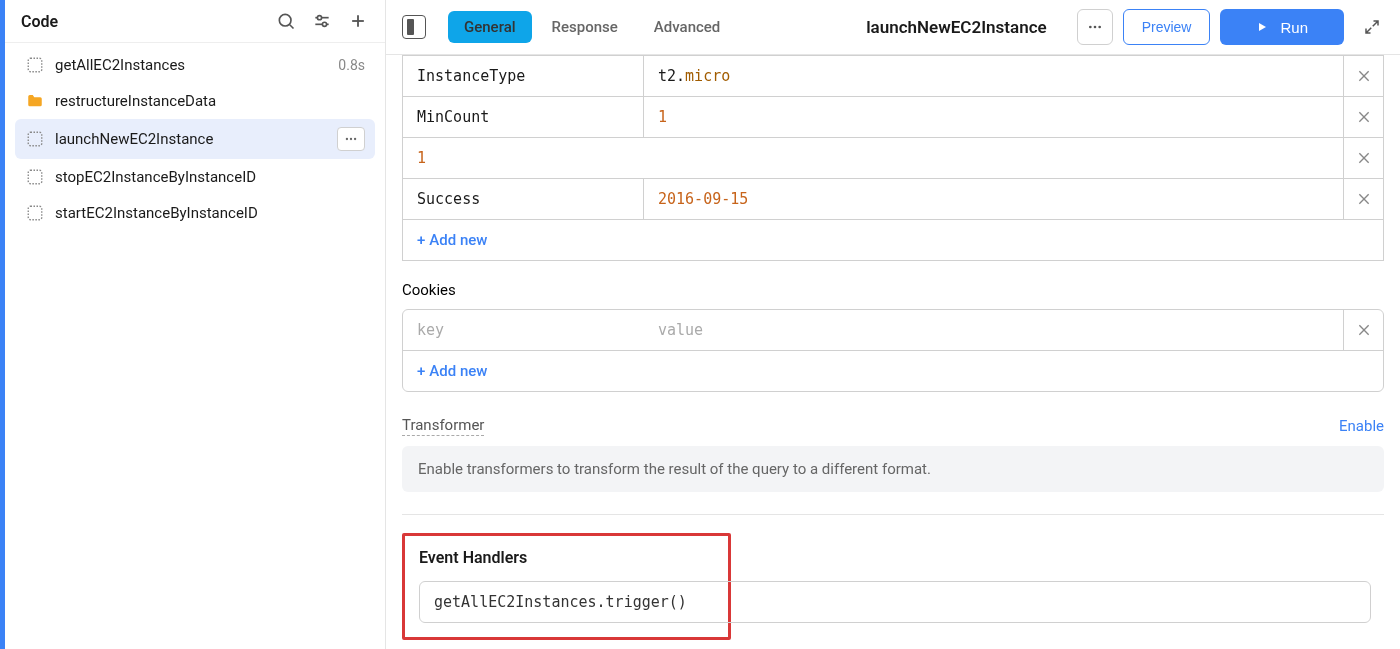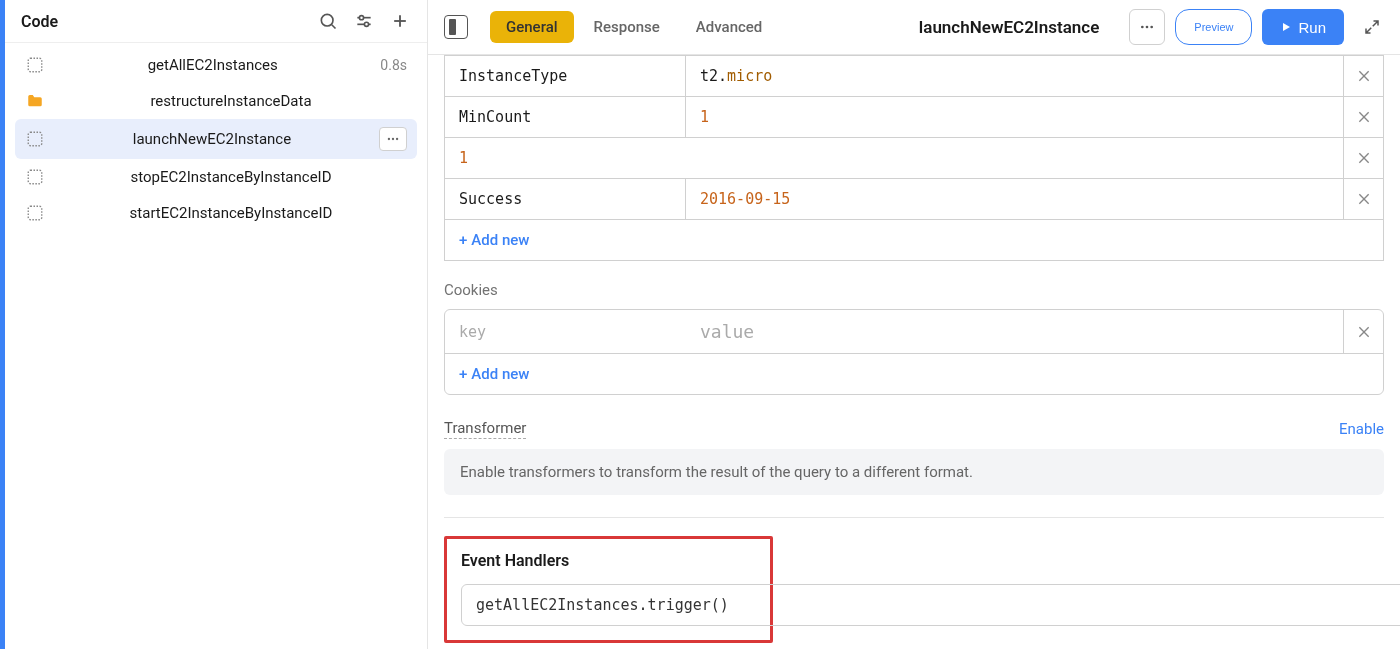--- a/index.html
+++ b/index.html
@@ -16,21 +16,21 @@
       height: 649px;
       overflow: hidden;
       display: flex;
     }
     .left-edge {
       width: 5px;
       background: #3b82f6;
       flex-shrink: 0;
     }
     .sidebar {
-      width: 423px;
+      width: 381px;
       border-right: 1px solid #e5e5e5;
       flex-shrink: 0;
       display: flex;
       flex-direction: column;
     }
     .sidebar-header {
       display: flex;
       align-items: center;
       justify-content: space-between;
       padding: 10px 16px;
@@ -59,21 +59,20 @@
       padding: 4px 10px;
     }
     .sidebar-item {
       display: flex;
       align-items: center;
       gap: 10px;
       padding: 8px 10px;
       border-radius: 6px;
       cursor: pointer;
       position: relative;
-      text-align: center;
     }
     .sidebar-item.selected {
       background: #e8eefc;
     }
     .sidebar-item-icon {
       width: 20px;
       height: 20px;
       display: flex;
       align-items: center;
       justify-content: center;
@@ -138,21 +137,21 @@
     }
     .tab {
       padding: 7px 16px;
       border-radius: 6px;
       font-size: 15px;
       font-weight: 500;
       color: #666;
       cursor: pointer;
     }
     .tab.active {
-      background: #eab308;
+      background: #0ea5e9;
       color: #333;
     }
     .toolbar-spacer {
       flex: 1;
     }
     .toolbar-title {
       font-size: 17px;
       font-weight: 600;
       margin-right: 20px;
     }
@@ -164,41 +163,41 @@
       display: flex;
       align-items: center;
       justify-content: center;
       cursor: pointer;
       color: #555;
     }
     .preview-btn {
       height: 36px;
       padding: 0 18px;
       border: 1px solid #3b82f6;
-      border-radius: 14px;
+      border-radius: 6px;
       color: #3b82f6;
       font-weight: 500;
-      font-size: 11px;
+      font-size: 14px;
       background: #fff;
       display: flex;
       align-items: center;
       cursor: pointer;
     }
     .run-btn {
       height: 36px;
-      padding: 0 18px;
+      padding: 0 36px;
       border: none;
       border-radius: 6px;
       color: #fff;
       background: #3b82f6;
       font-weight: 500;
       font-size: 15px;
       display: flex;
       align-items: center;
-      gap: 6px;
+      gap: 12px;
       cursor: pointer;
     }
     .expand-btn {
       width: 24px;
       height: 24px;
       display: flex;
       align-items: center;
       justify-content: center;
       cursor: pointer;
       color: #555;
@@ -252,21 +251,21 @@
       font-weight: 500;
       cursor: pointer;
       display: flex;
       align-items: center;
       gap: 4px;
     }
     .cookies-section {
     }
     .section-label {
       font-size: 15px;
-      color: #737373;
+      color: #000000;
       margin-bottom: 10px;
     }
     .cookies-table {
       border: 1px solid #d0d0d0;
       border-radius: 6px;
       margin-bottom: 24px;
       overflow: hidden;
     }
     .cookies-row {
       display: flex;
@@ -278,21 +277,21 @@
       font-family: ui-monospace, Menlo, Consolas, monospace;
       font-size: 15px;
       border-right: 1px solid #d0d0d0;
       color: #aaa;
       flex-shrink: 0;
     }
     .cookies-value {
       flex: 1;
       padding: 11px 14px;
       font-family: ui-monospace, Menlo, Consolas, monospace;
-      font-size: 18px;
+      font-size: 15px;
       color: #aaa;
     }
     .transformer-section {
       margin-bottom: 22px;
     }
     .transformer-header {
       display: flex;
       justify-content: space-between;
       align-items: center;
       margin-bottom: 10px;

